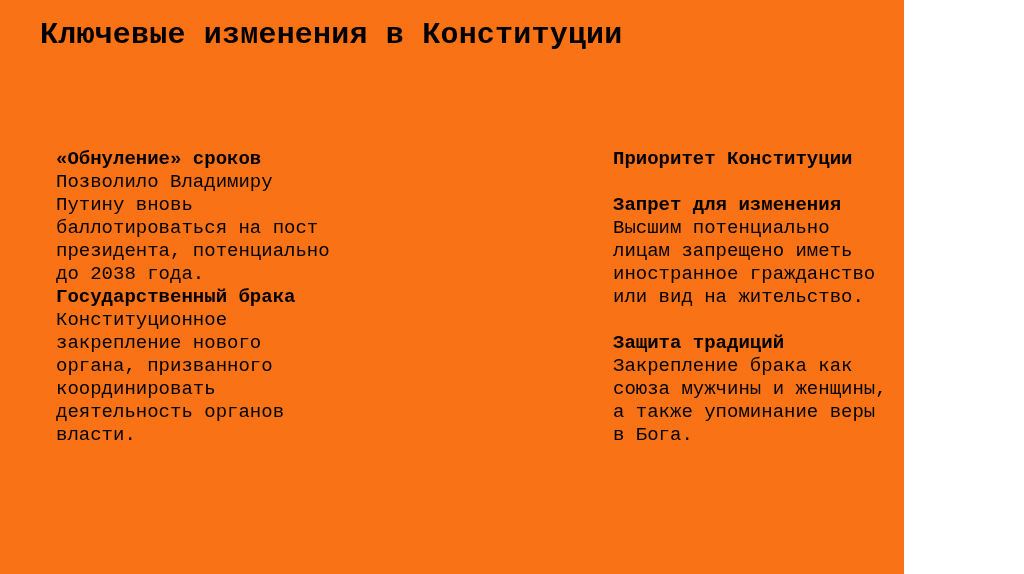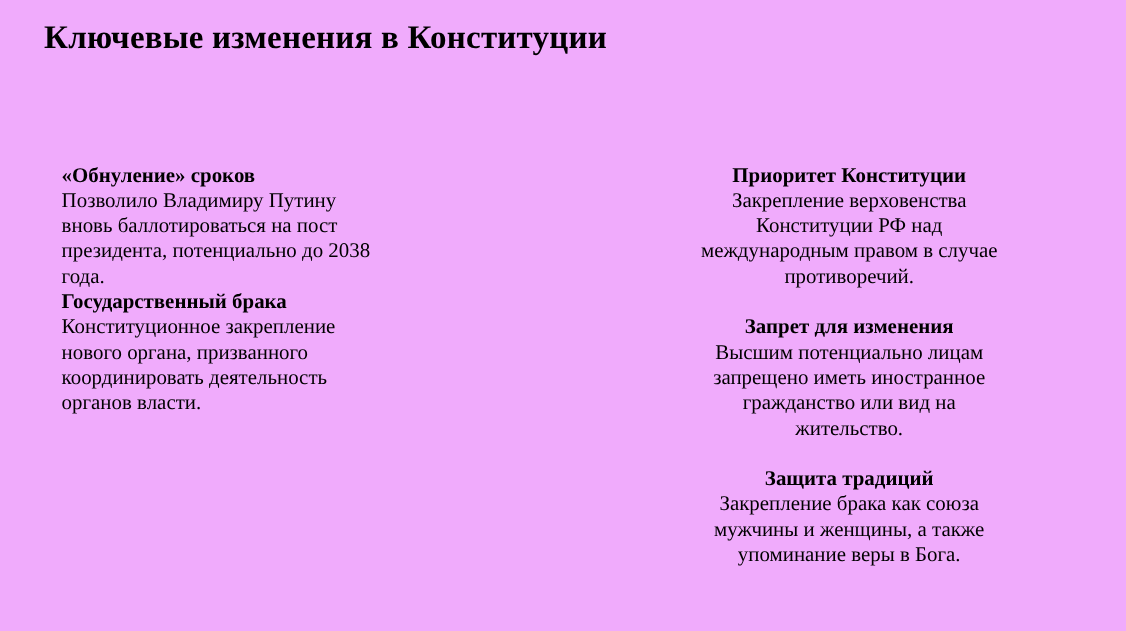--- a/index.html
+++ b/index.html
@@ -3,24 +3,25 @@
   <meta charset="utf-8">
   <style>
     html, body {
       margin: 0;
       padding: 0;
       background: #ffffff;
       font-family: "Liberation Serif", "DejaVu Serif", serif;
     }
     .slide {
       position: relative;
-      width: 1024px;
+      width: 904px;
       height: 574px;
-      background: #f0abfc;
+      background: #f97316;
       overflow: hidden;
+      font-family: Liberation Mono, monospace;
     }
     .slide-title {
       position: absolute;
       left: 40px;
       top: 18px;
       margin: 0;
       font-size: 30px;
       font-weight: bold;
       color: #000000;
       letter-spacing: 0.2px;
@@ -32,23 +33,23 @@
       font-size: 19px;
       line-height: 23px;
       color: #000000;
     }
     .col-left {
       left: 56px;
       width: 286px;
       text-align: left;
     }
     .col-right {
-      left: 635px;
+      left: 613px;
       width: 274px;
-      text-align: center;
+      text-align: left;
     }
     .section {
       margin: 0;
     }
     .col-right .section {
       margin-bottom: 23px;
     }
     .col-right .section:last-child {
       margin-bottom: 12px;
     }
@@ -75,21 +76,20 @@
     </div>
     <div class="section">
       <span class="section-heading">Государственный брака</span>
       <span class="section-body">Конституционное закрепление нового органа, призванного координировать деятельность органов власти.</span>
     </div>
   </div>
 
   <div class="col col-right">
     <div class="section">
       <span class="section-heading">Приоритет Конституции</span>
-      <span class="section-body">Закрепление верховенства Конституции РФ над международным правом в случае противоречий.</span>
     </div>
     <div class="section">
       <span class="section-heading">Запрет для изменения</span>
       <span class="section-body">Высшим потенциально лицам запрещено иметь иностранное гражданство или вид на жительство.</span>
     </div>
     <div class="section">
       <span class="section-heading">Защита традиций</span>
       <span class="section-body">Закрепление брака как союза мужчины и женщины, а также упоминание веры в Бога.</span>
     </div>
   </div>

